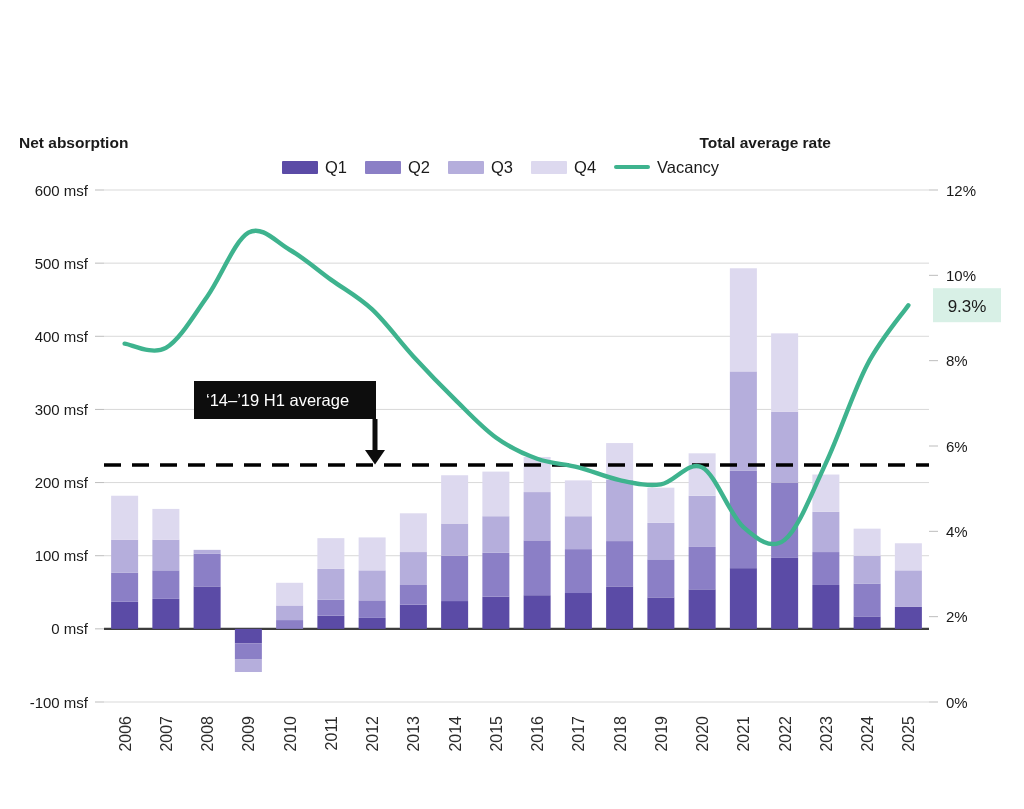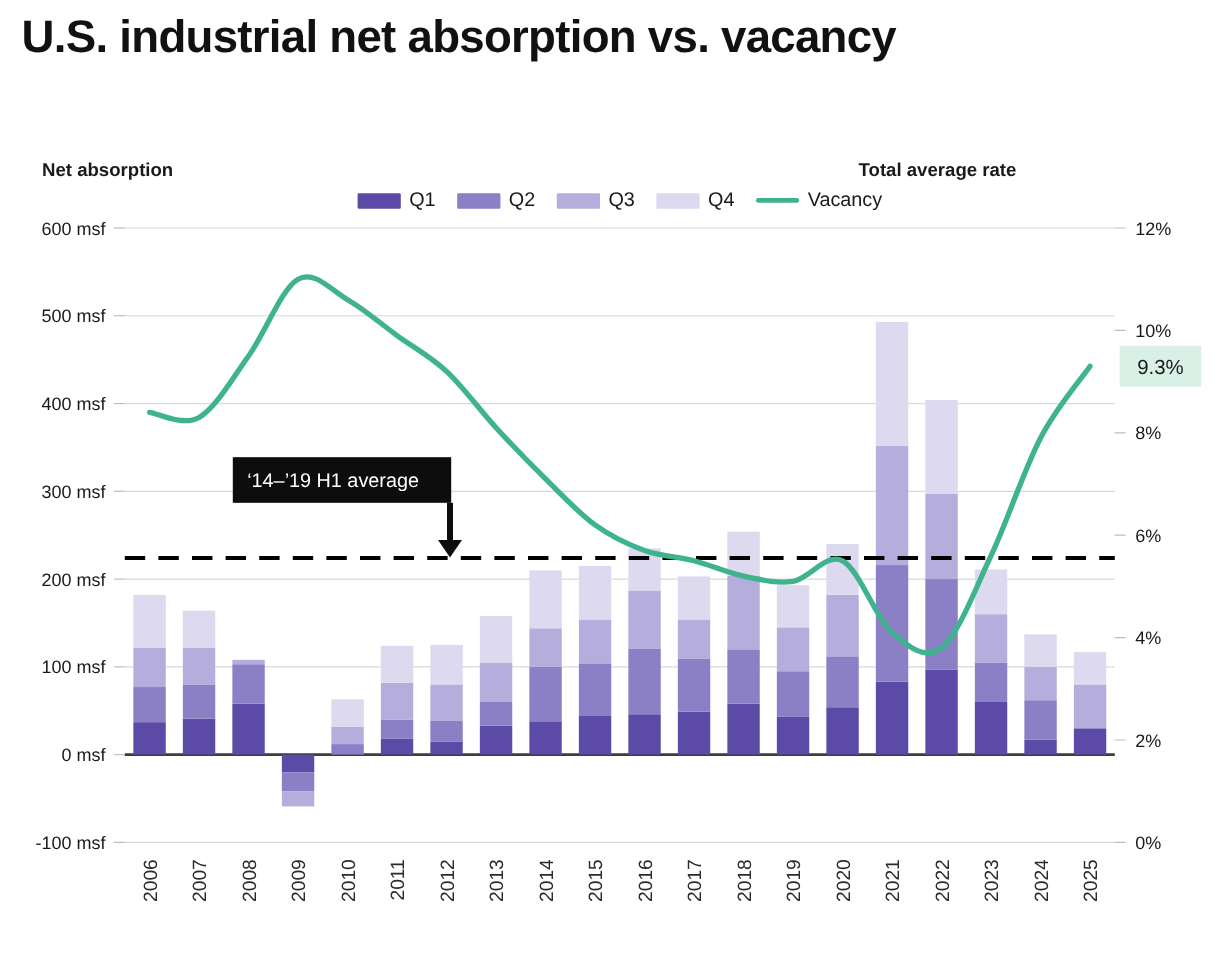--- a/index.html
+++ b/index.html
@@ -12,21 +12,21 @@
   }
   #page { position:relative; width:1024px; height:809px; }
 
   .chart-title {
     position:absolute; left:18px; top:10px;
     font-size:38px; font-weight:bold; letter-spacing:-0.6px;
     color:#111111; white-space:nowrap;
   }
 
   .legend-row {
-    position:absolute; left:16px; top:130px; width:861px; height:26px;
+    position:absolute; left:0; top:130px; width:861px; height:26px;
   }
   .axis-caption {
     position:absolute; top:4px;
     font-size:15.5px; font-weight:bold; color:#1a1a1a; white-space:nowrap;
   }
   .axis-caption.left { left:19px; }
   .axis-caption.right { right:30px; }
 
   .legend-items {
     position:absolute; left:282px; top:0px;
@@ -54,21 +54,20 @@
   .endlabel-text {
     font-size:17px; fill:#1a1a1a;
     font-family:"Liberation Sans", sans-serif;
   }
 </style>
 </head>
 <body>
 
 <div id="page">
 
-  <div class="chart-title">U.S. industrial net absorption vs. vacancy</div>
 
   <div class="legend-row">
     <div class="axis-caption left">Net absorption</div>
     <div class="legend-items" id="legend-items">
         <div class="legend-item">
           <span class="legend-swatch" style="background: rgb(91, 75, 166);"></span>
           <span class="legend-label">Q1</span>
         </div>
         <div class="legend-item">
           <span class="legend-swatch" style="background: rgb(139, 127, 198);"></span>

